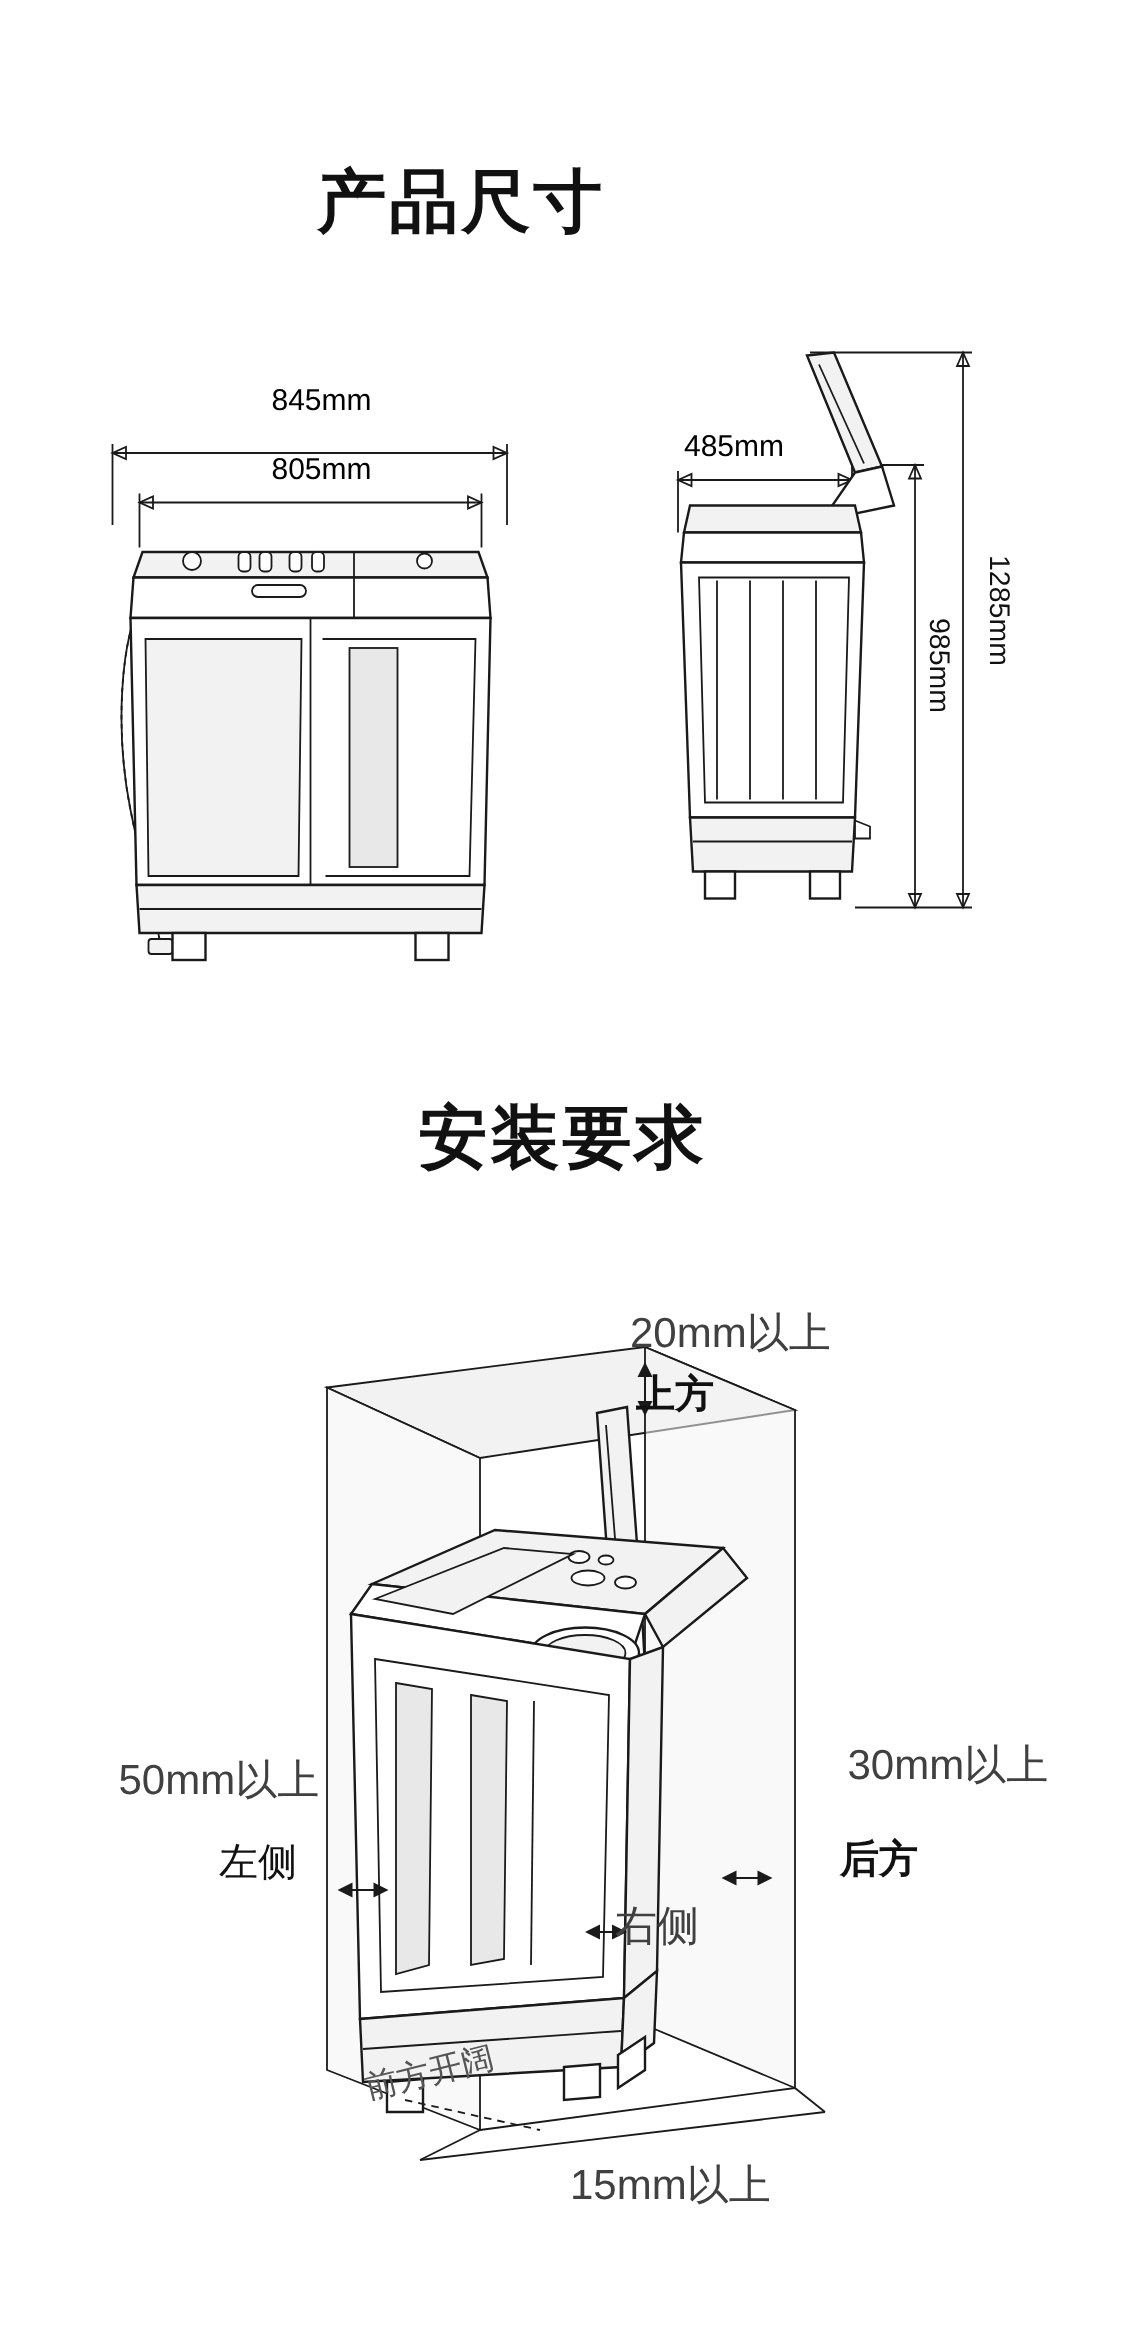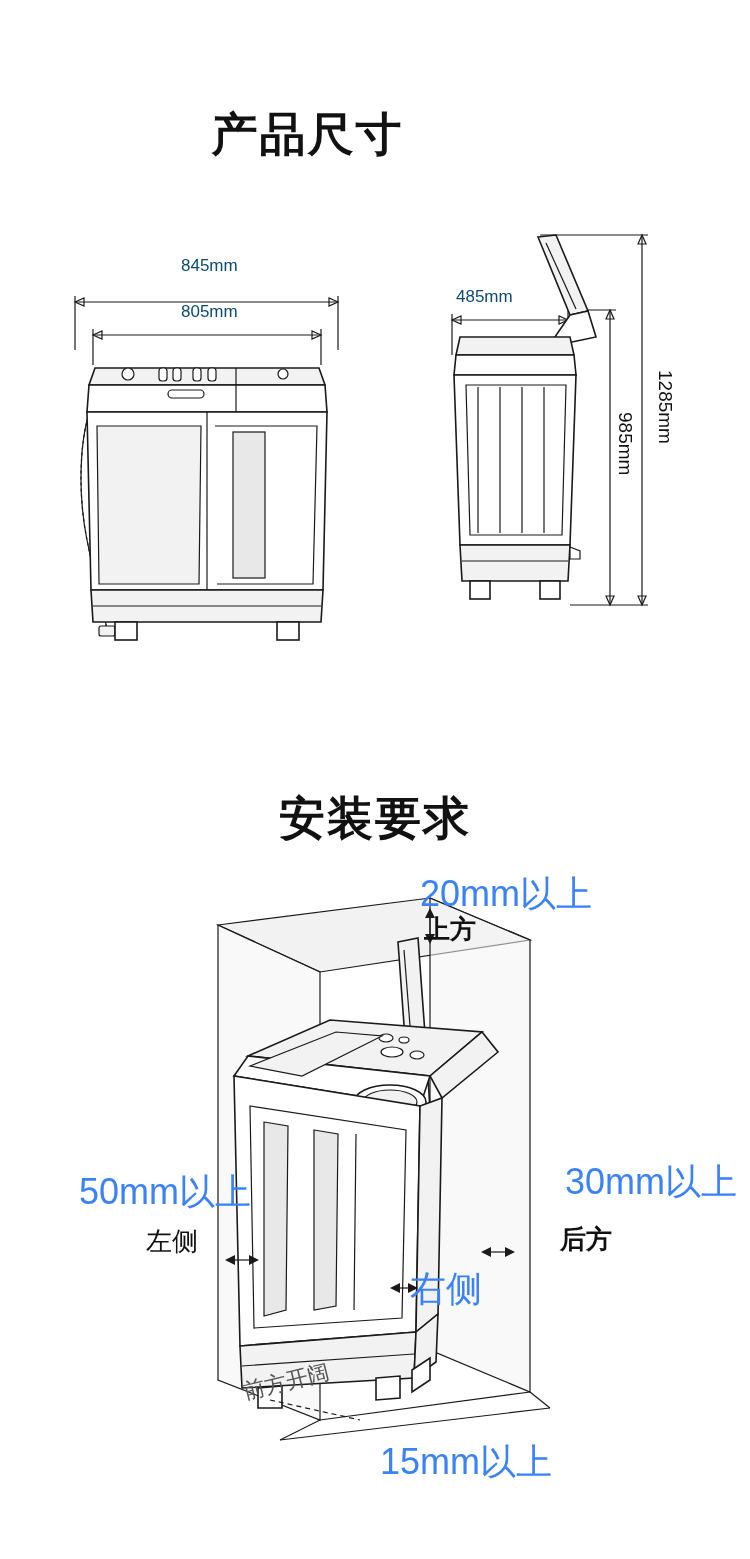--- a/index.html
+++ b/index.html
@@ -15,41 +15,41 @@
     overflow: hidden;
   }
   .section-title {
     text-align: center;
     font-size: 46px;
     font-weight: bold;
     letter-spacing: 2px;
     color: #111;
   }
   #title-dimensions { position: absolute; top: 104px; left: 0; width: 615px; }
-  #title-install   { position: absolute; top: 788px; left: 0; width: 750px; text-align: center; }
+  #title-install   { position: absolute; top: 728px; left: 0; width: 750px; text-align: center; }
 
   .dim-label {
     position: absolute;
-    font-size: 17px;
-    color: #0c4a6e;
+    font-size: 20px;
+    color: #000000;
     white-space: nowrap;
     font-family: "Liberation Sans", sans-serif;
   }
   .vert-label {
     position: absolute;
     font-size: 19px;
     color: #111;
     white-space: nowrap;
     writing-mode: vertical-rl;
     text-orientation: sideways;
   }
   .install-label {
     position: absolute;
-    font-size: 36px;
-    color: #3b82f6;
+    font-size: 28px;
+    color: #404040;
     white-space: nowrap;
   }
   .install-sub {
     position: absolute;
     font-size: 26px;
     color: #111;
     white-space: nowrap;
   }
   svg { display: block; }
   .ln { stroke: #1a1a1a; fill: none; }

